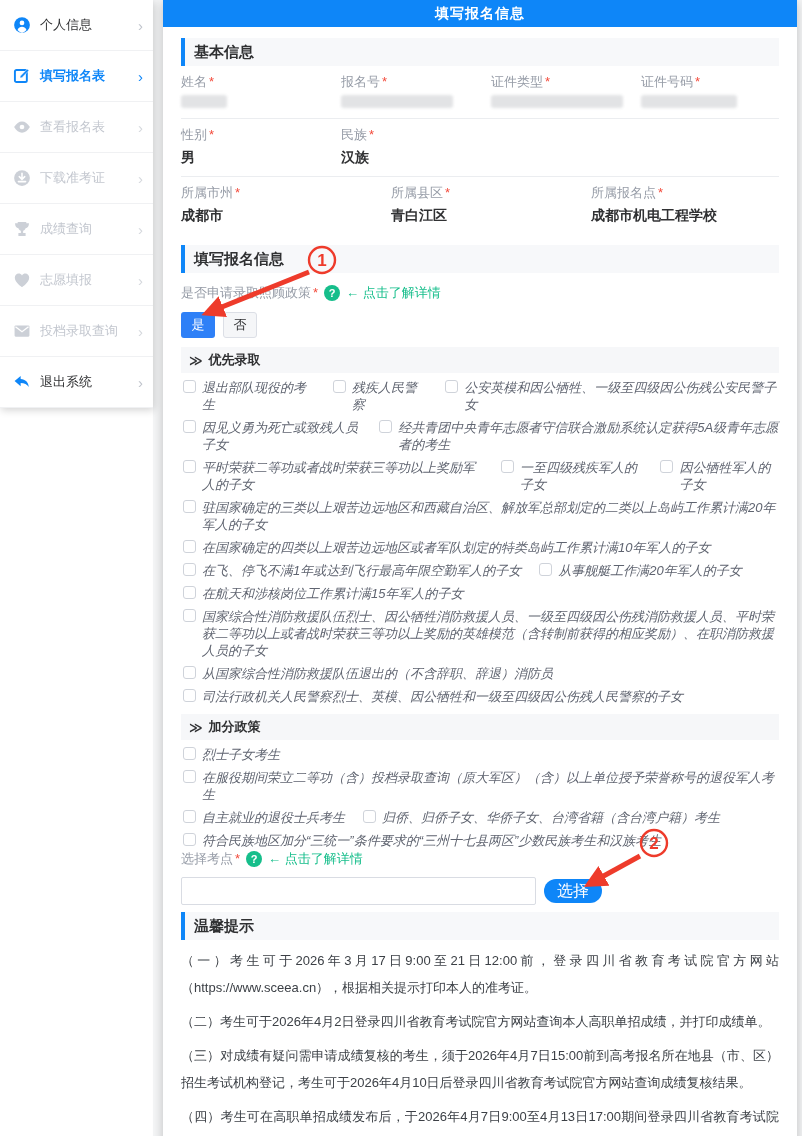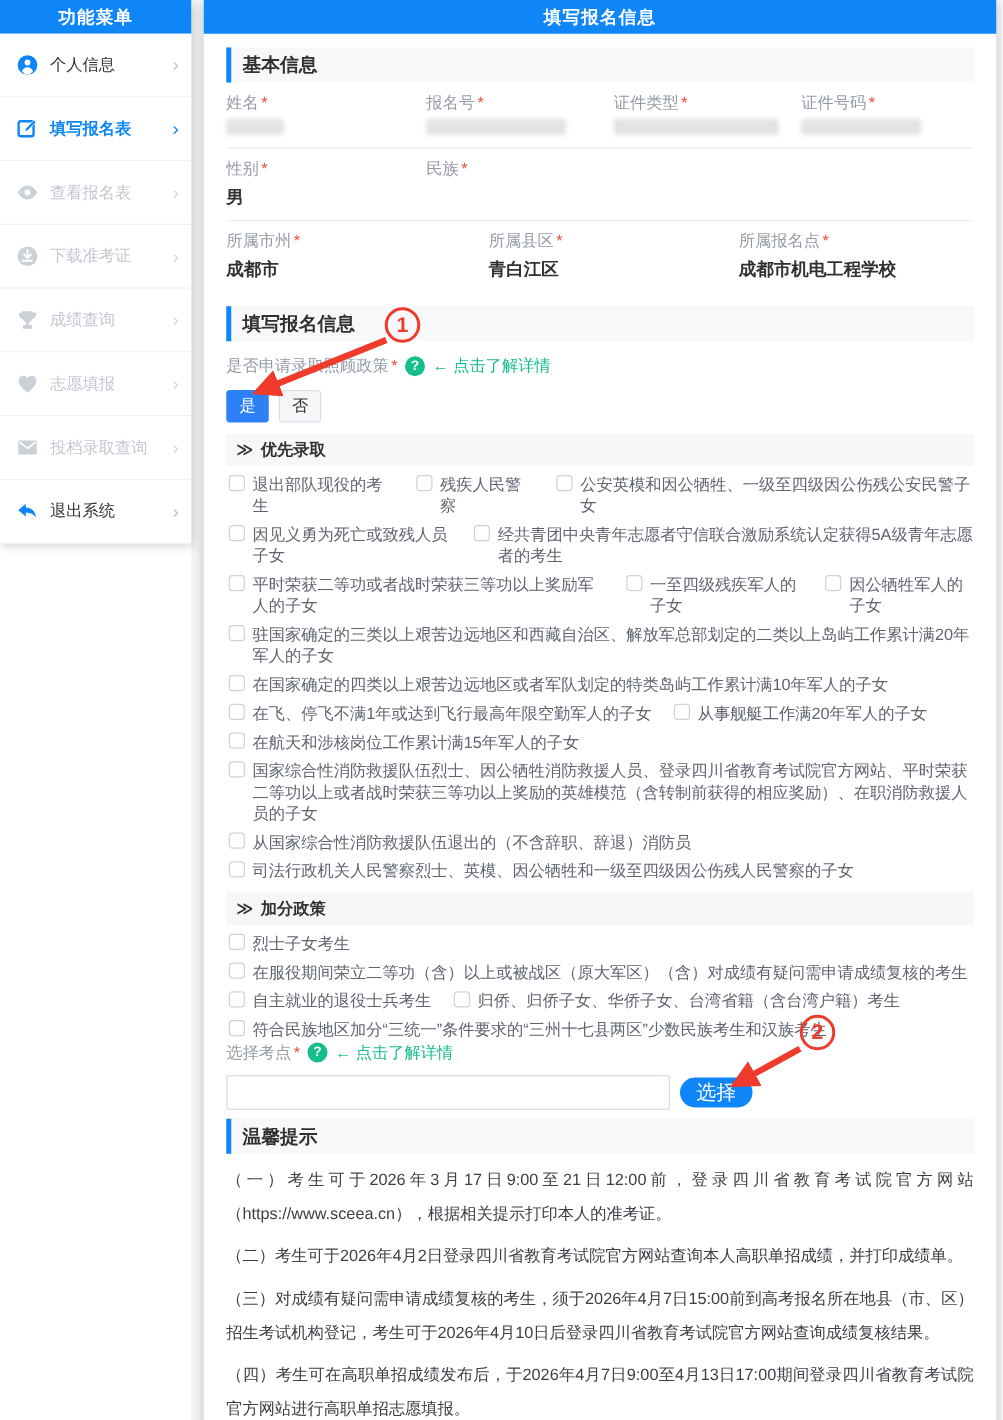--- a/index.html
+++ b/index.html
@@ -57,21 +57,21 @@
   .help-link { color:#16BE8B; font-size:13px; cursor:pointer; }
   .yn-row { margin-top:9px; display:flex; gap:8px; height:26px; }
   .btn-yes { width:34px; height:26px; background:#2E80F7; color:#fff; border:none; border-radius:3px;
     font-size:13px; cursor:pointer; font-family:inherit; }
   .btn-no { width:34px; height:26px; background:#f5f6f8; color:#303133; border:1px solid #dcdfe6;
     border-radius:3px; font-size:13px; cursor:pointer; font-family:inherit; }
   
   .subsection { margin-top:9px; height:26px; background:#f6f7f9; display:flex; align-items:center;
     padding-left:8px; font-size:13px; color:#303133; font-weight:bold; }
   .subsection .marker { margin-right:6px; }
-  .cbx-row { display:flex; gap:18px; margin-top:6px; align-items:flex-start; padding-left:2px; }
+  .cbx-row { display:flex; gap:18px; margin-top:6px; align-items:flex-start; padding-left:2px;font-style:italic; }
   .cbx-item { display:flex; align-items:flex-start; font-size:13px; color:#5f6470; line-height:17px; cursor:pointer; }
   .cbx { flex:none; width:13px; height:13px; border:1px solid #cfd3da; border-radius:3px; background:#fff;
     margin:1px 6px 0 0; }
   
   .venue-q { margin-top:0; }
   .venue-row { position:relative; display:flex; align-items:center; margin-top:7px; height:30px; }
   .venue-input { width:355px; height:28px; border:1px solid #d9dce3; border-radius:2px; padding:0 8px;
     font-size:13px; font-family:inherit; color:#303133; }
   .btn-select { margin-left:8px; height:24px; padding:0 13px; background:#0E86F8; color:#fff; border:none;
     border-radius:12px; font-size:16px; cursor:pointer; font-family:inherit; }
@@ -88,21 +88,20 @@
 
 <svg width="0" height="0" style="position:absolute">
   <defs>
     <marker id="ar" markerWidth="5" markerHeight="5" refX="3.4" refY="2.25" orient="auto">
       <path d="M0,0 L4.6,2.25 L0,4.5 z" fill="#EE3B2B"></path>
     </marker>
   </defs>
 </svg>
 
 <div class="sidebar">
-  <div class="side-header">功能菜单</div>
   <div id="side-items">
       <div class="side-item ">
         <span class="ico">
           <svg viewBox="0 0 16 16">
             <circle cx="8" cy="8" r="7" fill="currentColor"></circle>
             <circle cx="8" cy="6.2" r="2.1" fill="#fff"></circle>
             <path d="M4 12.5c.9-1.9 2.3-2.9 4-2.9s3.1 1 4 2.9A6.9 6.9 0 0 1 8 15a6.9 6.9 0 0 1-4-2.5z" fill="#fff"></path>
           </svg>
         </span>
         <span class="lbl">个人信息</span>
@@ -201,20 +200,21 @@
           <div class="redacted"></div>
         </div>
       </div>
     <div class="bi-row grid2" id="bi-row2">
         <div>
           <div class="flabel">性别<span class="req">*</span></div>
           <div class="fvalue">男</div>
         </div>
         <div>
           <div class="flabel">民族<span class="req">*</span></div>
+          <div class="fvalue">汉族</div>
         </div>
       </div>
     <div class="bi-row grid3" id="bi-row3">
         <div>
           <div class="flabel">所属市州<span class="req">*</span></div>
           <div class="fvalue">成都市</div>
         </div>
         <div>
           <div class="flabel">所属县区<span class="req">*</span></div>
           <div class="fvalue">青白江区</div>
@@ -312,21 +312,21 @@
         </div>
         <div class="cbx-row">
           <label class="cbx-item">
             <span class="cbx"></span>
             <span>在航天和涉核岗位工作累计满15年军人的子女</span>
           </label>
         </div>
         <div class="cbx-row">
           <label class="cbx-item">
             <span class="cbx"></span>
-            <span>国家综合性消防救援队伍烈士、因公牺牲消防救援人员、登录四川省教育考试院官方网站、平时荣获二等功以上或者战时荣获三等功以上奖励的英雄模范（含转制前获得的相应奖励）、在职消防救援人员的子女</span>
+            <span>国家综合性消防救援队伍烈士、因公牺牲消防救援人员、一级至四级因公伤残消防救援人员、平时荣获二等功以上或者战时荣获三等功以上奖励的英雄模范（含转制前获得的相应奖励）、在职消防救援人员的子女</span>
           </label>
         </div>
         <div class="cbx-row">
           <label class="cbx-item">
             <span class="cbx"></span>
             <span>从国家综合性消防救援队伍退出的（不含辞职、辞退）消防员</span>
           </label>
         </div>
         <div class="cbx-row">
           <label class="cbx-item">
@@ -340,21 +340,21 @@
         </div>
         <div class="cbx-row">
           <label class="cbx-item">
             <span class="cbx"></span>
             <span>烈士子女考生</span>
           </label>
         </div>
         <div class="cbx-row">
           <label class="cbx-item">
             <span class="cbx"></span>
-            <span>在服役期间荣立二等功（含）以上或被战区（原大军区）（含）对成绩有疑问需申请成绩复核的考生</span>
+            <span>在服役期间荣立二等功（含）投档录取查询（原大军区）（含）以上单位授予荣誉称号的退役军人考生</span>
           </label>
         </div>
         <div class="cbx-row">
           <label class="cbx-item">
             <span class="cbx"></span>
             <span>自主就业的退役士兵考生</span>
           </label>
           <label class="cbx-item">
             <span class="cbx"></span>
             <span>归侨、归侨子女、华侨子女、台湾省籍（含台湾户籍）考生</span>

